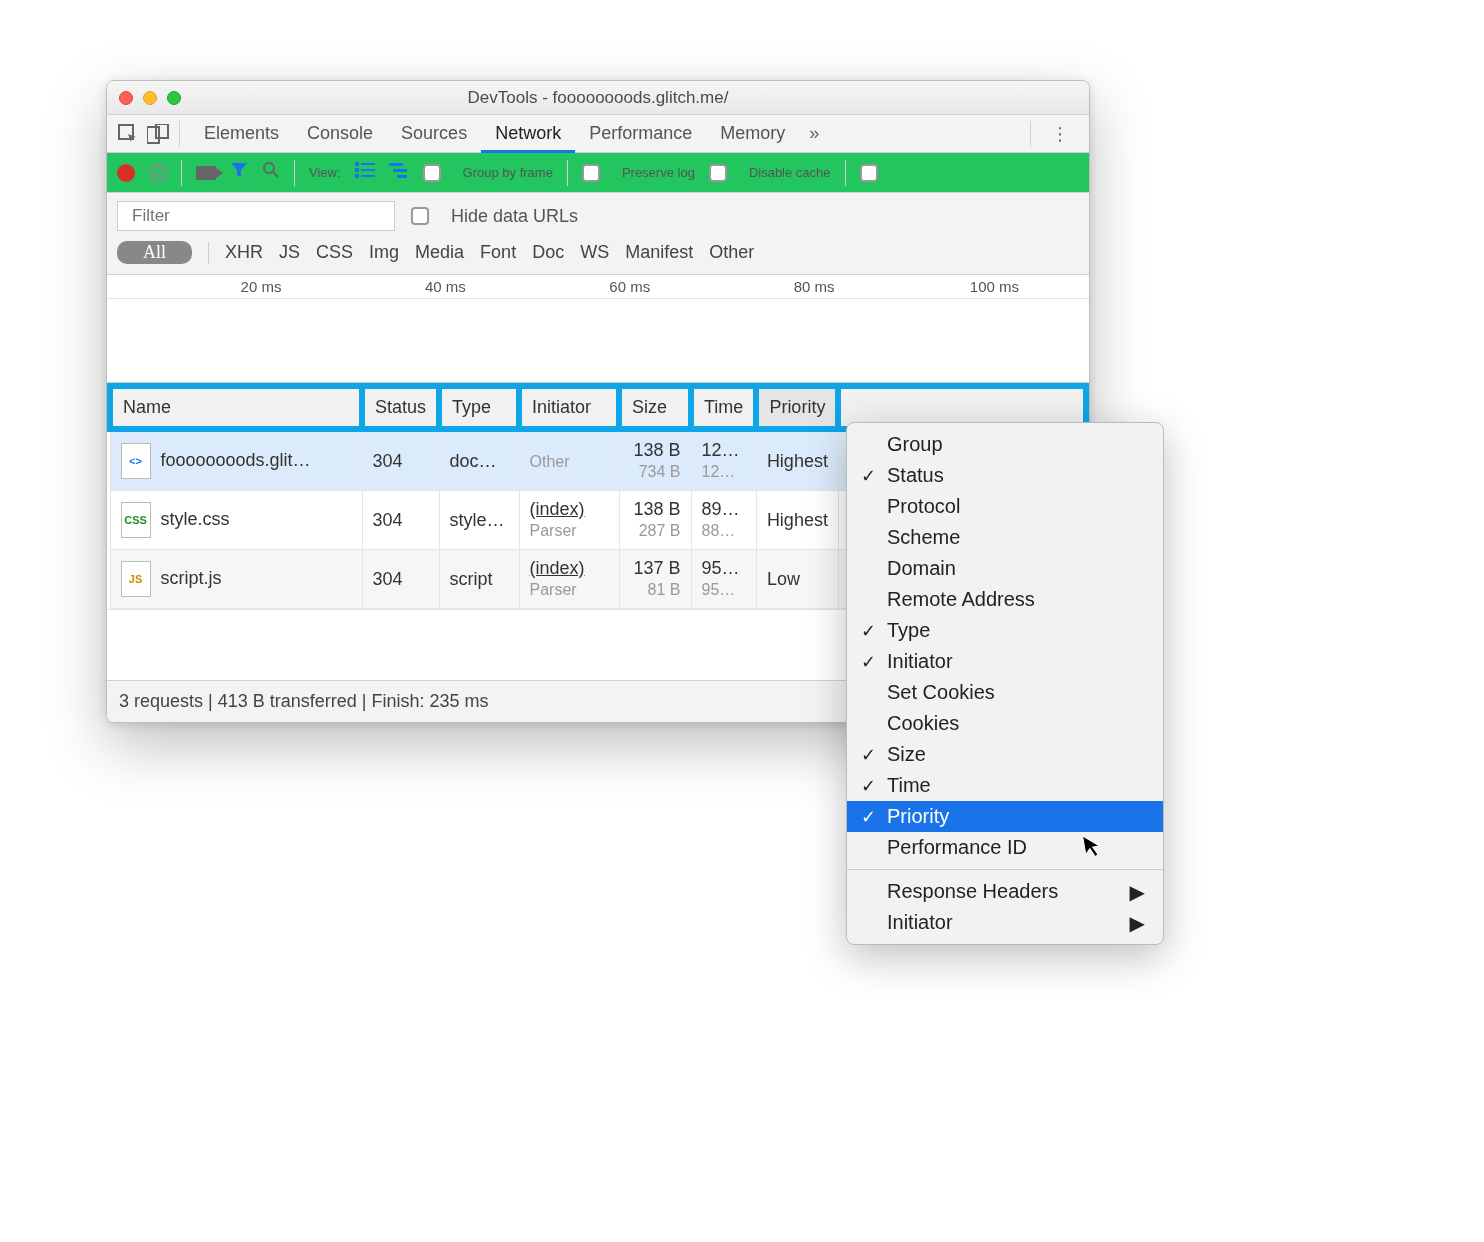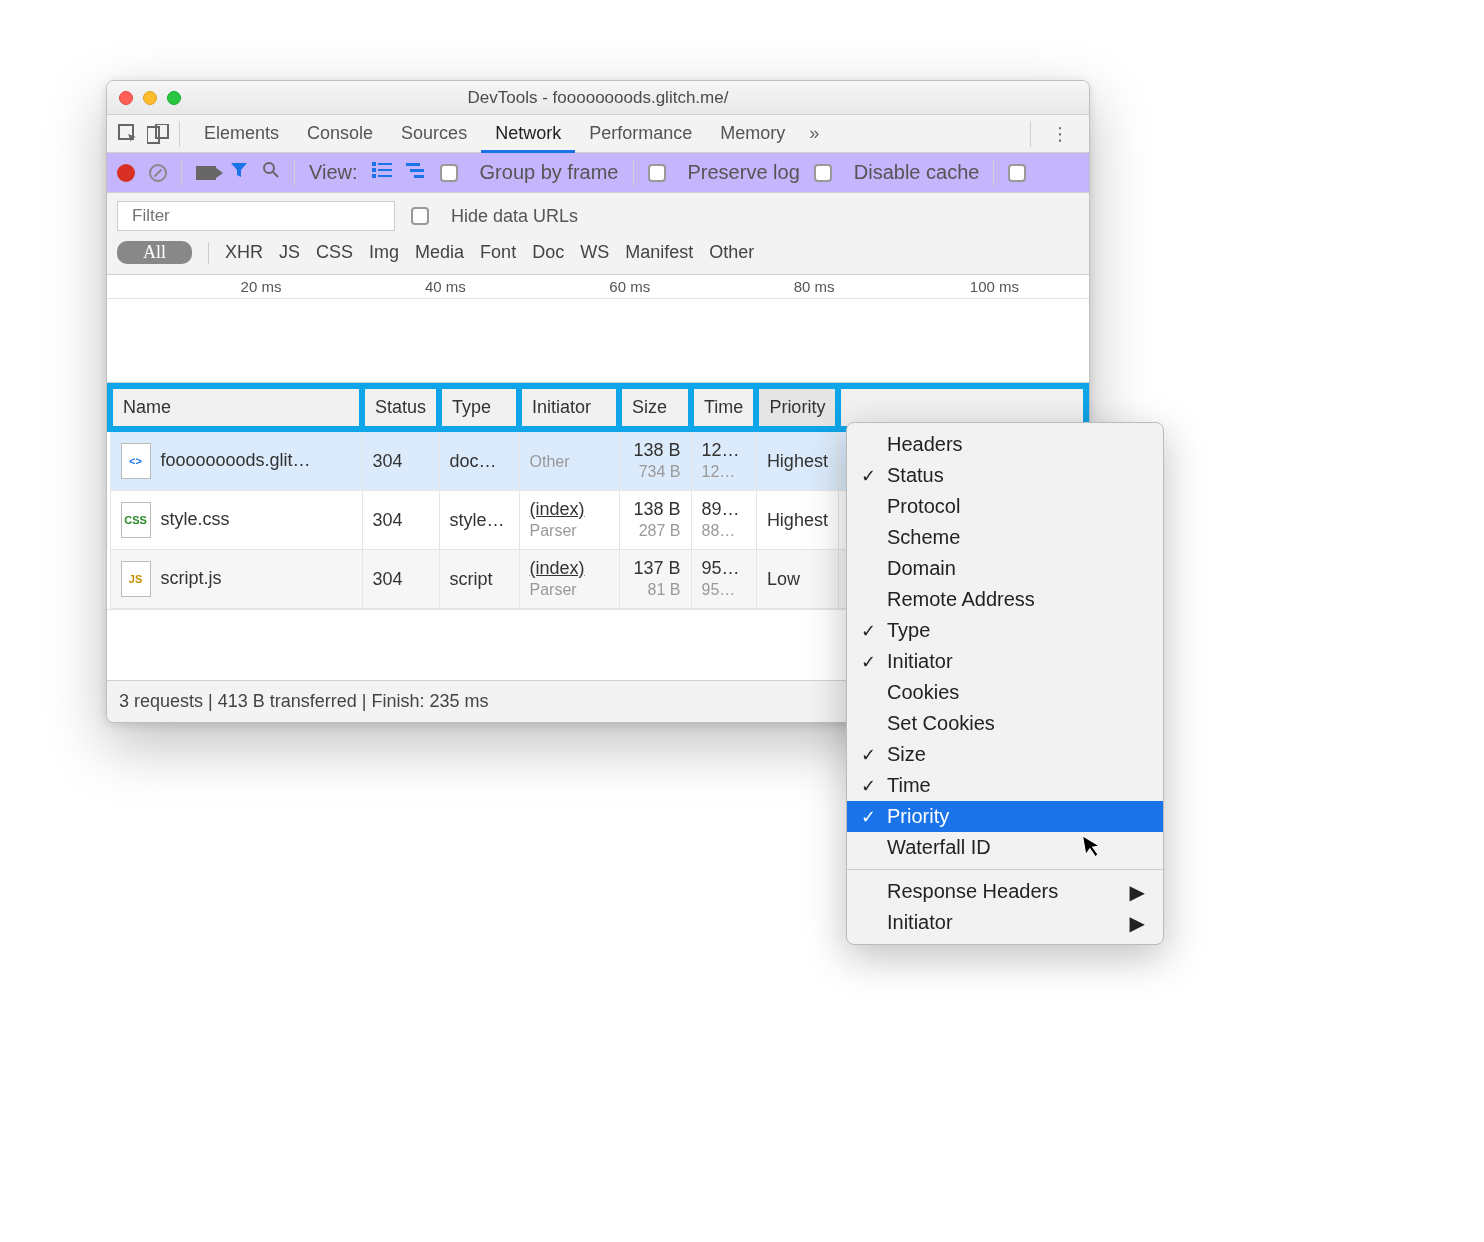--- a/index.html
+++ b/index.html
@@ -59,25 +59,25 @@
   }
   .tabbar .sep { width:1px; height:26px; background:#d0d0d0; margin:0 10px;}
   .tabbar .tab { padding: 0 14px; cursor: default; }
   .tabbar .tab.active { color:#222; font-weight:500; border-bottom:3px solid #1a73e8; padding-bottom:6px; margin-bottom:-9px; }
   .tabbar .chev, .tabbar .kebab { padding: 0 10px; color:#666;}
   .inspect-icon, .device-icon { width:22px; height:22px; display:flex; align-items:center; justify-content:center; }
   
   .toolbar {
     height: 40px;
     border-bottom: 1px solid #d0d0d0;
-    background: #c4b5fd;
+    background: #22c55e;
     display: flex;
     align-items: center;
     padding: 0 10px;
-    font-size: 20px;
+    font-size: 13px;
     color: #555;
     gap: 14px;
   }
   .toolbar .sep { width:1px; height:26px; background:#d0d0d0;}
   .rec-dot { width:18px; height:18px; border-radius:50%; background:#d93025; }
   .clear-icon { width:18px; height:18px; border:2px solid #888; border-radius:50%; position:relative; }
   .clear-icon::after { content:""; position:absolute; left:2px; right:2px; top:6px; height:2px; background:#888; transform:rotate(-45deg);}
   .cam-icon { width:20px; height:14px; background:#666; position:relative;}
   .cam-icon::after { content:""; position:absolute; right:-7px; top:2px; border-left:7px solid #666; border-top:5px solid transparent; border-bottom:5px solid transparent;}
   .funnel { color:#1a73e8; font-size:18px;}
@@ -346,34 +346,34 @@
         <td></td>
       </tr>
     </tbody>
   </table>
   <div class="empty-rows"></div>
 
   <div class="footerbar">3 requests | 413 B transferred | Finish: 235 ms</div>
 </div>
 
 <div class="context-menu">
-  <div class="mi">Headers</div>
+  <div class="mi">Group</div>
   <div class="mi checked">Status</div>
   <div class="mi">Protocol</div>
   <div class="mi">Scheme</div>
   <div class="mi">Domain</div>
   <div class="mi">Remote Address</div>
   <div class="mi checked">Type</div>
   <div class="mi checked">Initiator</div>
+  <div class="mi">Set Cookies</div>
   <div class="mi">Cookies</div>
-  <div class="mi">Set Cookies</div>
   <div class="mi checked">Size</div>
   <div class="mi checked">Time</div>
   <div class="mi checked highlight">Priority</div>
-  <div class="mi">Waterfall ID</div>
+  <div class="mi">Performance ID</div>
   <div class="sep-line"></div>
   <div class="mi">
       <span>Response Headers</span>
       <span class="arrow">▶</span>
     </div>
   <div class="mi">
       <span>Initiator</span>
       <span class="arrow">▶</span>
     </div>
 </div>

